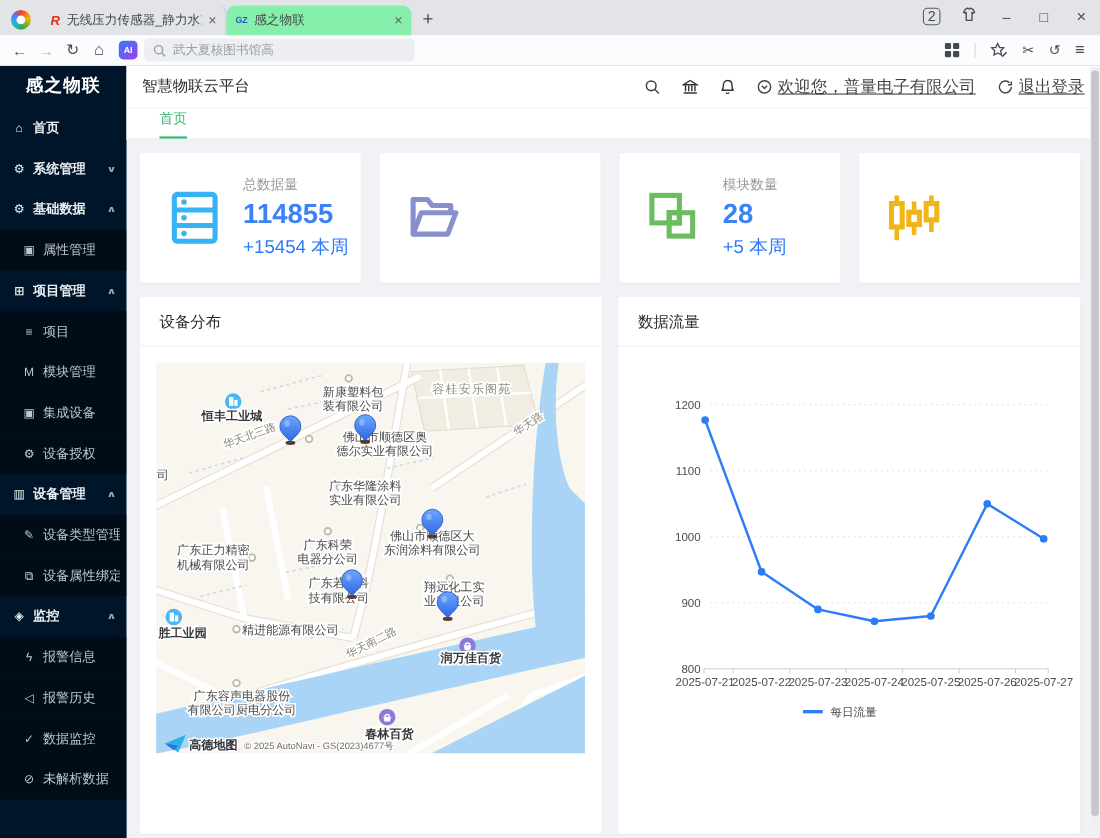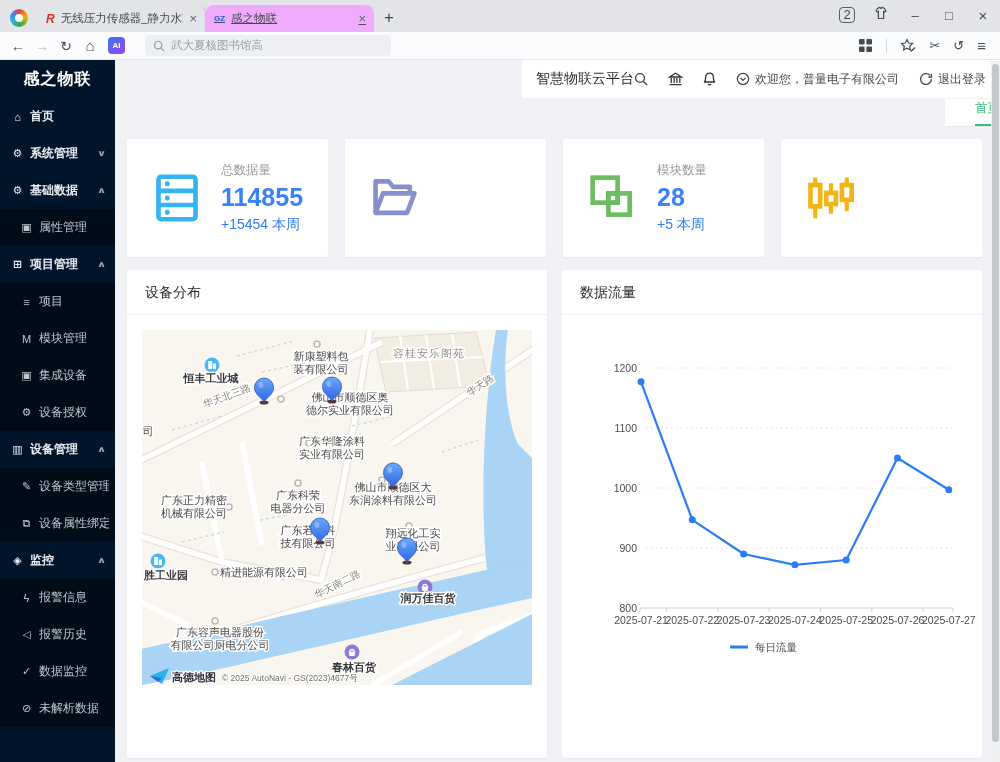--- a/index.html
+++ b/index.html
@@ -7,71 +7,71 @@
   body { font-family:"Liberation Sans","DejaVu Sans",sans-serif; font-size:13px; color:#333; }
   .window { position:relative; width:1000px; height:762px; background:#e2e4e8; overflow:hidden; }
 
   
   .titlebar { height:32px; display:flex; align-items:flex-end; background:#e2e4e8; }
   .browser-logo { width:18px; height:18px; border-radius:50%; margin:0 10px 5px 10px; flex:none;
     background:conic-gradient(#e8453c,#f4b400 80deg,#34a853 170deg,#27b3e8 250deg,#4285f4 300deg,#e8453c); position:relative; }
   .browser-logo::after { content:""; position:absolute; inset:5px; background:#fff; border-radius:50%; }
   .tab { width:168px; height:27px; display:flex; align-items:center; gap:6px; padding:0 8px; font-size:11.5px; color:#454a50; border-radius:8px 8px 0 0; position:relative; }
   .tab.inactive { border-right:1px solid #bfc3c9; }
-  .tab.active { background:#f0abfc;text-decoration:underline; }
+  .tab.active { background:#86efac; }
   .tab .title { flex:1; white-space:nowrap; overflow:hidden; }
   .tab .fav1 { color:#e0301e; font-weight:bold; font-style:italic; font-size:12px; }
   .tab .fav2 { color:#2d53c4; font-weight:bold; font-size:8px; letter-spacing:0; }
   .tab .x { color:#5f6368; font-size:13px; }
   .newtab { font-size:17px; color:#45494e; padding:0 12px 4px 10px; }
   .win-controls { margin-left:auto; display:flex; align-items:center; gap:0; margin-bottom:8px; }
   .win-controls>div { width:34px; text-align:center; color:#46494d; font-size:13px; }
   .tabcount { border:1.5px solid #5a5e63; border-radius:4px; font-size:10px; width:16px!important; height:16px; line-height:13px; margin:0 9px; }
 
   .toolbar { height:28px; background:#fbfcfd; border-bottom:1px solid #e3e5e8; display:flex; align-items:center; padding:0 6px; }
   .navbtn { width:24px; text-align:center; font-size:14px; color:#44484d; }
   .navbtn.disabled { color:#b3b7bc; }
   .ai-badge { width:17px; height:17px; border-radius:4px; background:linear-gradient(135deg,#2f7bf7,#a43df0); color:#fff; font-size:8px; font-weight:bold; display:flex; align-items:center; justify-content:center; margin:0 6px; }
   .addressbar { width:494px; height:21px; background:#edeff2; border-radius:4px; display:flex; align-items:center; padding:0 8px; gap:6px; font-size:12px; }
   .addressbar .url { flex:1; white-space:nowrap; overflow:hidden; color:#80868b; }
   .addressbar .url b { color:#2f3337; font-weight:bold; }
   .addr-ico { font-size:12px; color:#5f6368; }
-  .searchbox { width:246px; height:21px; background:#edeff2; border-radius:4px; display:flex; align-items:center; gap:6px; padding:0 8px; margin-left:14px; color:#9aa0a6; font-size:11.5px; }
+  .searchbox { width:246px; height:21px; background:#edeff2; border-radius:4px; display:flex; align-items:center; gap:6px; padding:0 8px; color:#9aa0a6; font-size:11.5px; }
   .toolbar-right { margin-left:auto; display:flex; align-items:center; gap:13px; padding-right:8px; color:#494d52; font-size:13px; }
   .tr-sep { width:1px; height:14px; background:#d4d7da; }
 
   
   .app { position:absolute; top:60px; left:0; right:0; bottom:0; display:flex; background:#f0f2f5; }
   .sidebar { width:115px; flex:none; background:#001529; display:flex; flex-direction:column; overflow:hidden; }
   .side-logo { height:38px; line-height:38px; text-align:center; color:#fff; font-size:16px; font-weight:bold; letter-spacing:1px; flex:none; }
   .mitem { height:37px; flex:none; display:flex; align-items:center; gap:6px; padding:0 6px 0 11px; font-size:12px; color:#cfd5dc; cursor:pointer; }
   .mitem.top { font-weight:bold; color:#e9edf2; }
   .mitem.sub { background:#000c17; padding-left:20px; font-weight:normal; color:#bfc6cf; }
   .mic { width:13px; text-align:center; font-size:11px; flex:none; }
   .mlabel { white-space:nowrap; overflow:hidden; }
   .chev { margin-left:auto; font-size:8px; color:#9aa3ad; transform:scaleX(1.4); padding-right:4px; }
   .side-fill { flex:1; background:#001529; }
 
-  .main { flex:1; display:flex; flex-direction:column; min-width:0;align-items:flex-end; }
+  .main { flex:1; display:flex; flex-direction:column; min-width:0; }
   .appheader { height:38px; background:#fff; display:flex; align-items:center; padding:0 14px; flex:none; }
   .apptitle { font-size:14px; color:rgba(0,0,0,.85); }
-  .hdr-right { margin-left:auto; display:flex; align-items:center; gap:20px; font-size:12px; color:rgba(0,0,0,.75); }
+  .hdr-right { margin-left:auto; display:flex; align-items:center; gap:20px; font-size:15px; color:rgba(0,0,0,.75);text-decoration:underline; }
   .hico { display:flex; align-items:center; gap:5px; }
   .hico svg { display:block; }
   .tabstrip { height:29px; background:#fff; border-top:1px solid #f2f2f2; border-bottom:1px solid #e8e8e8; display:flex; align-items:flex-end; padding-left:30px; flex:none; }
   .page-tab { font-size:12.5px; color:#3bb878; padding-bottom:7px; border-bottom:2px solid #3bb878; }
 
   .content { flex:1; padding:12px 18px 0 12px; overflow:hidden; }
   .stats { display:flex; gap:17px; margin-bottom:13px; }
   .stat-card { flex:1; height:118px; background:#fff; border-radius:2px; box-shadow:0 1px 2px rgba(0,0,0,.04); display:flex; align-items:center; padding-left:25px; gap:19px; }
   .stat-icon { width:50px; height:50px; flex:none; }
   .stat-icon svg { width:50px; height:50px; }
   .stat-label { font-size:12.5px; color:#97999c; margin-bottom:5px; }
   .stat-value { font-size:25px; font-weight:bold; color:#3b82f6; line-height:1.1; }
-  .stat-delta { font-size:14px; color:#2e7bf6; margin-top:4px; }
+  .stat-delta { font-size:17px; color:#2e7bf6; margin-top:4px; }
 
   .panels { display:flex; gap:15px; }
   .panel { flex:1; height:488px; background:#fff; border-radius:2px; box-shadow:0 1px 2px rgba(0,0,0,.04); display:flex; flex-direction:column; }
   .panel-title { height:45px; line-height:45px; padding:0 18px; font-size:14px; color:rgba(0,0,0,.85); border-bottom:1px solid #f0f0f0; flex:none; }
   .panel-body { flex:1; }
   .map-body { padding:15px; }
   .overview-card { margin-top:13px; height:90px; background:#fff; border-radius:2px; box-shadow:0 1px 2px rgba(0,0,0,.04); }
 
   
   .mlbl { font-size:11px; fill:#4a4a4a; paint-order:stroke; stroke:#fff; stroke-width:3px; text-anchor:middle; }

